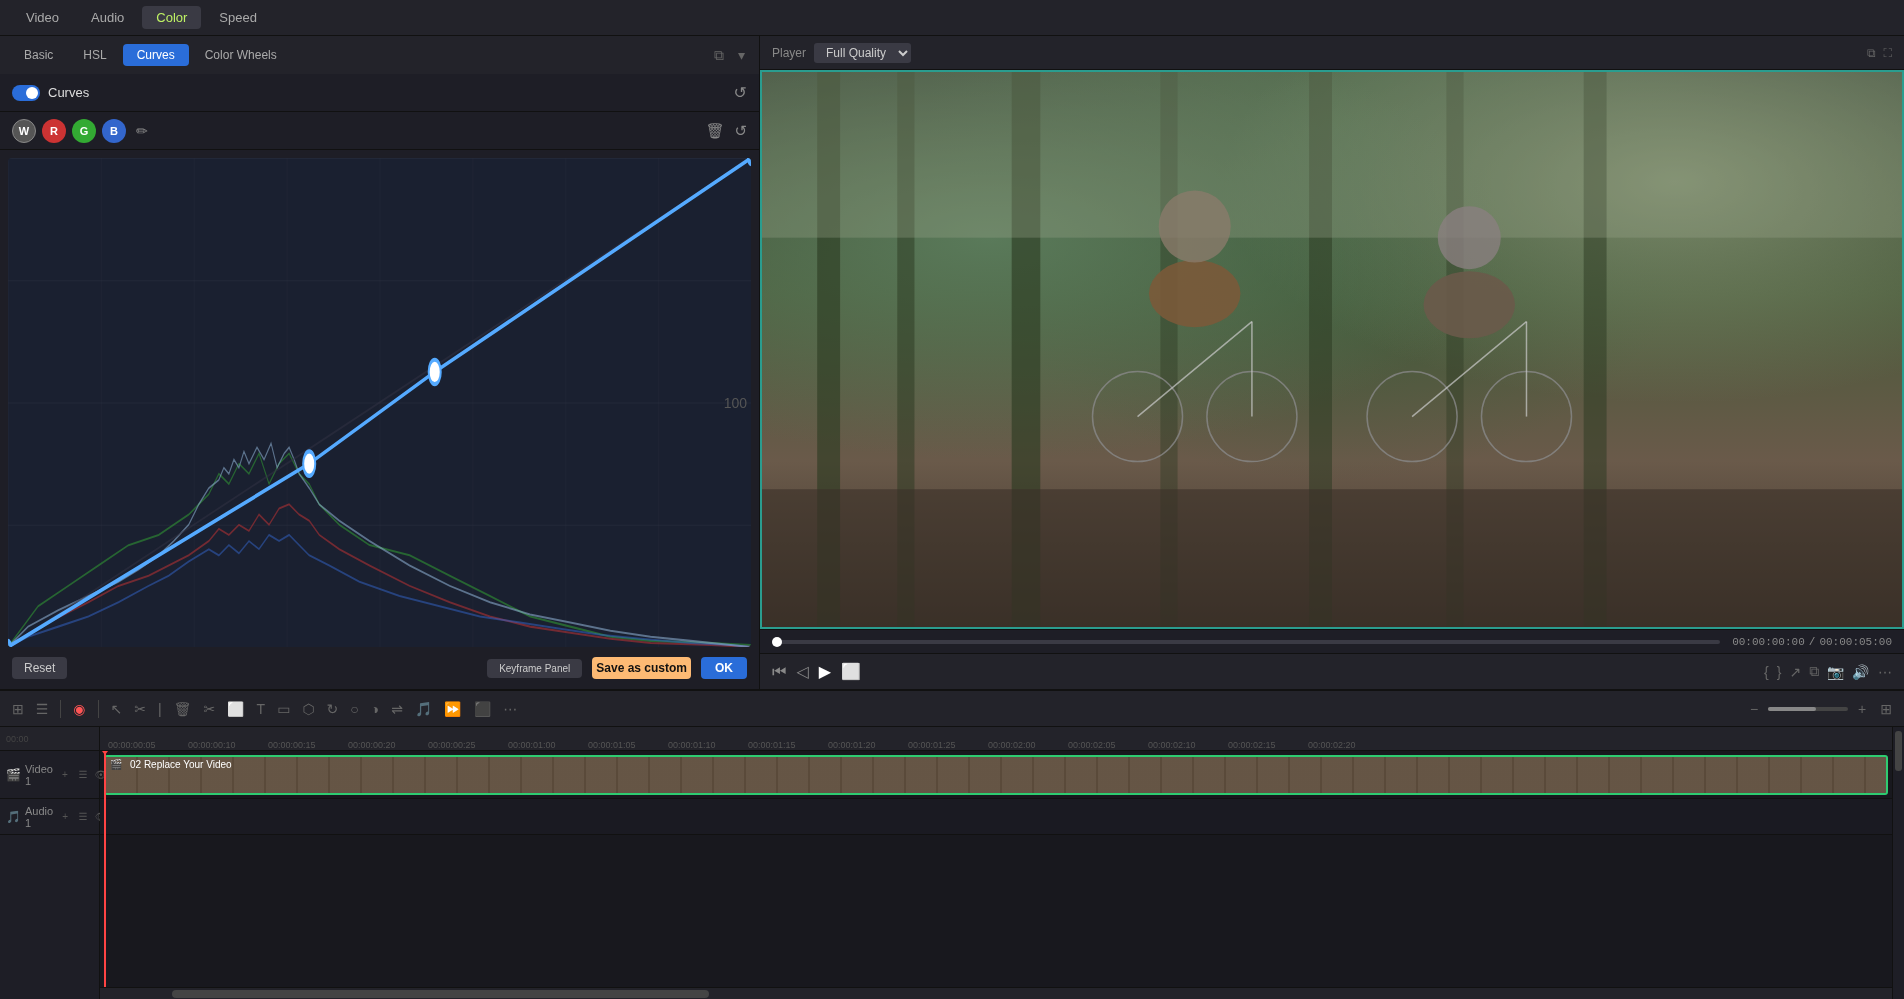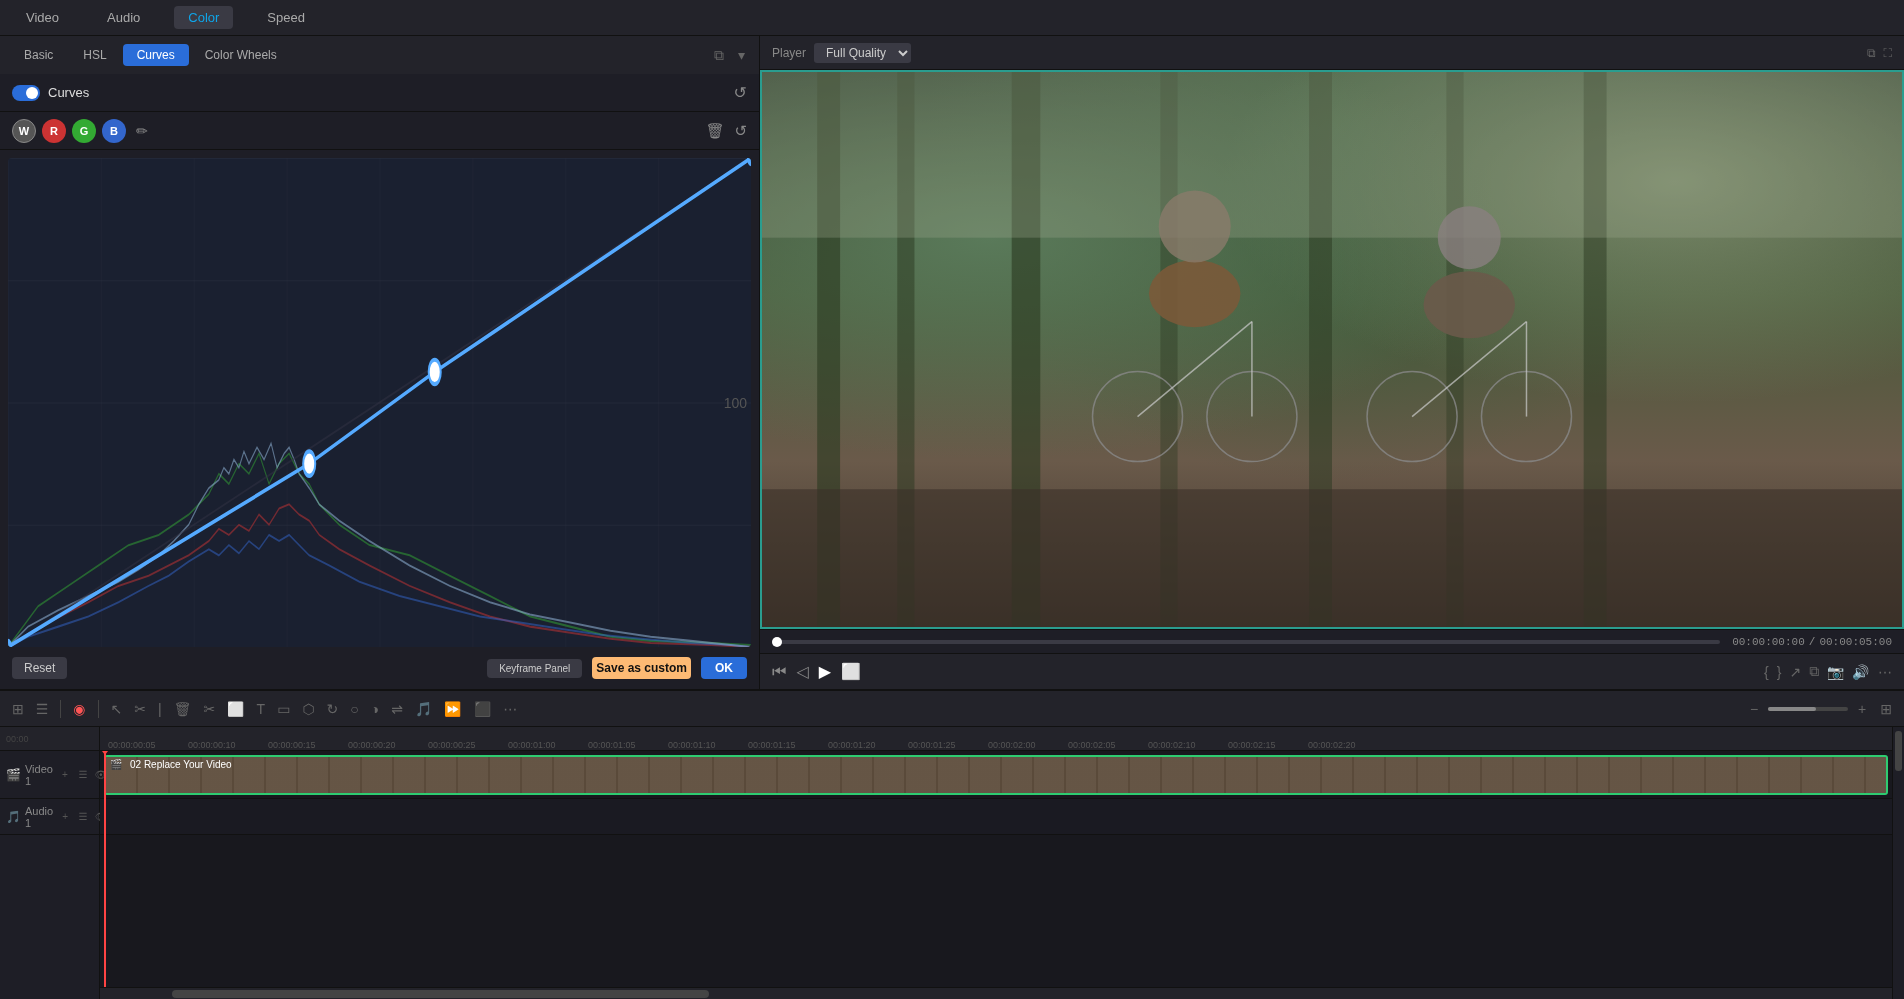--- a/index.html
+++ b/index.html
@@ -15,34 +15,34 @@
       flex-direction: column;
     }
 
     
     .top-bar {
       display: flex;
       align-items: center;
       background: #23232a;
       height: 36px;
       padding: 0 12px;
-      gap: 20px;
+      gap: 4px;
       border-bottom: 1px solid #111;
       flex-shrink: 0;
     }
     .top-tab {
       padding: 4px 14px;
       border-radius: 4px;
       cursor: pointer;
       color: #aaa;
       font-size: 13px;
     }
     .top-tab.active {
       background: #3a3a44;
-      color: #0ea5e9;
+      color: #bef264;
       text-align: right;
     }
 
     
     .main-content {
       display: flex;
       flex: 1;
       overflow: hidden;
     }
 

